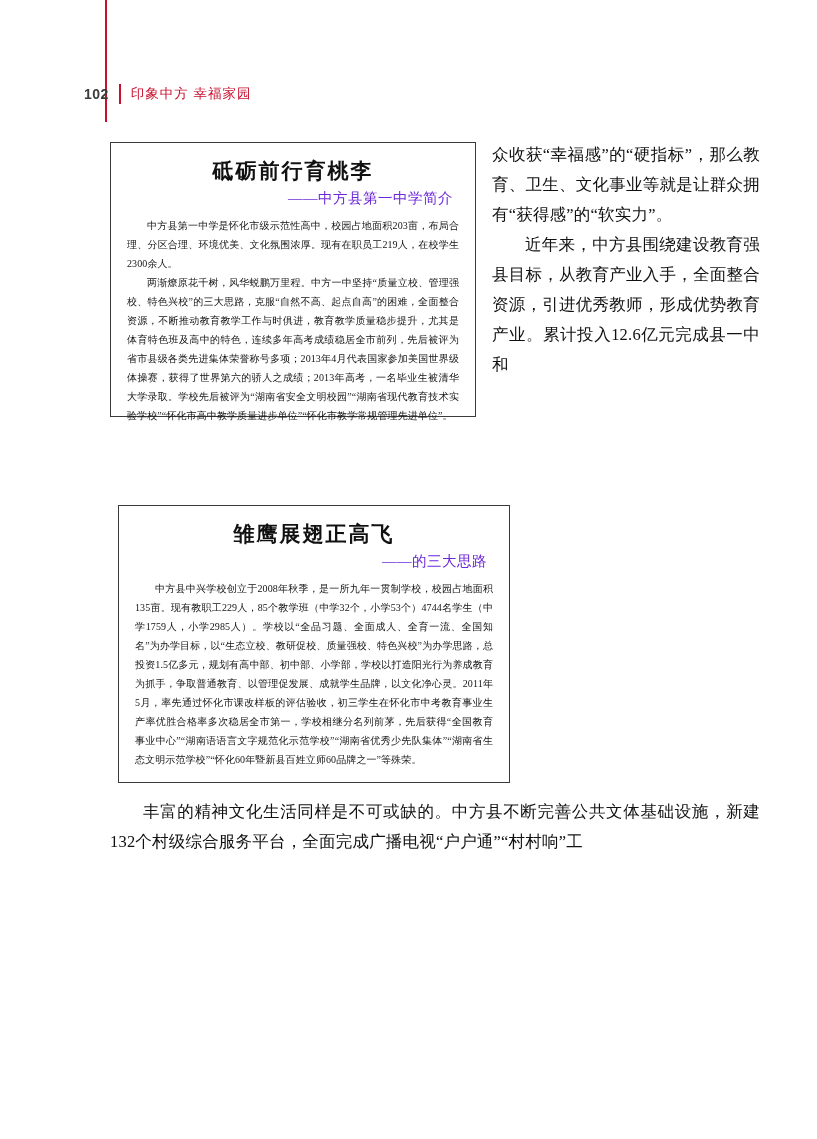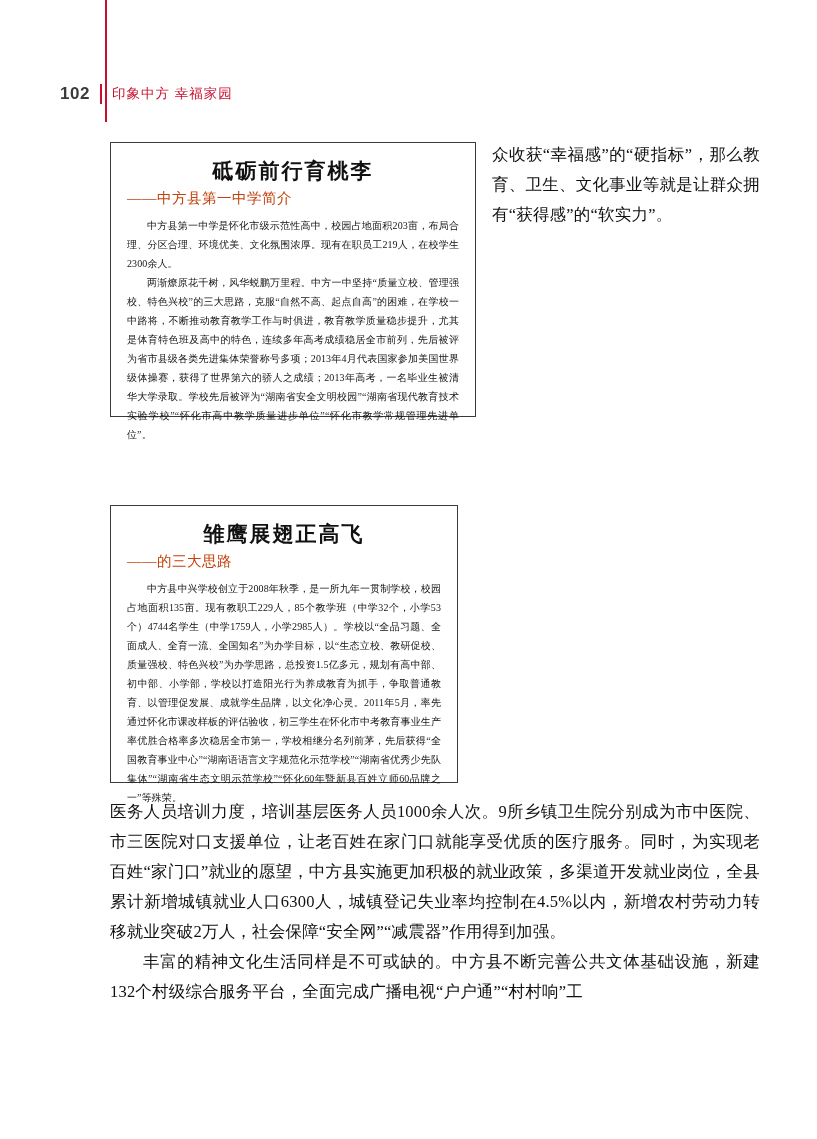--- a/index.html
+++ b/index.html
@@ -31,24 +31,25 @@
   .header {
     position: absolute;
     left: 60px;
     top: 84px;
     display: flex;
     align-items: center;
     gap: 10px;
   }
   .folio {
     font-family: "Liberation Sans", sans-serif;
-    font-size: 17px;
+    font-size: 14px;
     font-weight: bold;
     color: #3b3b3b;
     letter-spacing: 0.5px;
+    margin-left: 24px;
   }
   .header-rule {
     width: 2px;
     height: 20px;
     background: #c8102e;
   }
   .header-title {
     font-family: "Liberation Sans", sans-serif;
     font-size: 13.5px;
     font-weight: normal;
@@ -102,37 +103,38 @@
     box-sizing: border-box;
     padding: 14px 16px 16px 16px;
   }
   .insert-1 {
     left: 110px;
     top: 142px;
     width: 366px;
     height: 275px;
   }
   .insert-2 {
-    left: 110px;
+    left: 118px;
     top: 505px;
-    width: 348px;
+    width: 392px;
     height: 278px;
   }
   .insert-title {
     text-align: center;
     font-family: "Liberation Sans", sans-serif;
     font-weight: bold;
     font-size: 21px;
     letter-spacing: 2px;
     color: #111;
     margin-bottom: 4px;
   }
   .insert-subtitle {
+    text-align: right;
     font-size: 14.5px;
-    color: #c2410c;
+    color: #6d28d9;
     margin-bottom: 8px;
     padding-right: 6px;
     letter-spacing: 0.5px;
   }
   .insert-body {
     font-size: 10px;
     line-height: 19px;
     text-align: justify;
     text-justify: inter-ideograph;
     color: #141414;
@@ -151,41 +153,41 @@
   <div class="left-rule"></div>
 
   <div class="header">
     <span class="folio">102</span>
     <span class="header-rule"></span>
     <span class="header-title">印象中方  幸福家园</span>
   </div>
 
   <div class="body-text col-right-1">
     <div>众收获“幸福感”的“硬指标”，那么教育、卫生、文化事业等就是让群众拥有“获得感”的“软实力”。</div>
+    <div class="indent">近年来，中方县围绕建设教育强县目标，从教育产业入手，全面整合资源，引进优秀教师，形成优势教育产业。累计投入12.6亿元完成县一中和</div>
   </div>
 
   <div class="insert insert-1">
     <div class="insert-title">砥砺前行育桃李</div>
     <div class="insert-subtitle">——中方县第一中学简介</div>
     <div class="insert-body">
       <p>中方县第一中学是怀化市级示范性高中，校园占地面积203亩，布局合理、分区合理、环境优美、文化氛围浓厚。现有在职员工219人，在校学生2300余人。</p>
-      <p>两渐燎原花千树，风华蜕鹏万里程。中方一中坚持“质量立校、管理强校、特色兴校”的三大思路，克服“自然不高、起点自高”的困难，在学校一中路将，不断推动教育教学工作与时俱进，教育教学质量稳步提升，尤其是体育特色班及高中的特色，连续多年高考成绩稳居全市前列，先后被评为省市县级各类先进集体荣誉称号多项；2013年4月代表国家参加美国世界级体操赛，获得了世界第六的骄人之成绩；2013年高考，一名毕业生被清华大学录取。学校先后被评为“湖南省安全文明校园”“湖南省现代教育技术实验学校”“怀化市高中教学质量进步单位”“怀化市教学常规管理先进单位”。</p>
+      <p>两渐燎原花千树，风华蜕鹏万里程。中方一中坚持“质量立校、管理强校、特色兴校”的三大思路，克服“自然不高、起点自高”的困难，全面整合资源，不断推动教育教学工作与时俱进，教育教学质量稳步提升，尤其是体育特色班及高中的特色，连续多年高考成绩稳居全市前列，先后被评为省市县级各类先进集体荣誉称号多项；2013年4月代表国家参加美国世界级体操赛，获得了世界第六的骄人之成绩；2013年高考，一名毕业生被清华大学录取。学校先后被评为“湖南省安全文明校园”“湖南省现代教育技术实验学校”“怀化市高中教学质量进步单位”“怀化市教学常规管理先进单位”。</p>
     </div>
   </div>
 
 
   <div class="body-text col-right-2">
   </div>
 
   <div class="insert insert-2">
     <div class="insert-title">雏鹰展翅正高飞</div>
     <div class="insert-subtitle">——的三大思路</div>
     <div class="insert-body">
       <p>中方县中兴学校创立于2008年秋季，是一所九年一贯制学校，校园占地面积135亩。现有教职工229人，85个教学班（中学32个，小学53个）4744名学生（中学1759人，小学2985人）。学校以“全品习题、全面成人、全育一流、全国知名”为办学目标，以“生态立校、教研促校、质量强校、特色兴校”为办学思路，总投资1.5亿多元，规划有高中部、初中部、小学部，学校以打造阳光行为养成教育为抓手，争取普通教育、以管理促发展、成就学生品牌，以文化净心灵。2011年5月，率先通过怀化市课改样板的评估验收，初三学生在怀化市中考教育事业生产率优胜合格率多次稳居全市第一，学校相继分名列前茅，先后获得“全国教育事业中心”“湖南语语言文字规范化示范学校”“湖南省优秀少先队集体”“湖南省生态文明示范学校”“怀化60年暨新县百姓立师60品牌之一”等殊荣。</p>
     </div>
   </div>
 
   <div class="body-text full-2">
-    <div>医务人员培训力度，培训基层医务人员1000余人次。9所乡镇卫生院分别成为市中医院、市三医院对口支援单位，让老百姓在家门口就能享受优质的医疗服务。同时，为实现老百姓“家门口”就业的愿望，中方县实施更加积极的就业政策，多渠道开发就业岗位，全县累计新增城镇就业人口6300人，城镇登记失业率均控制在4.5%以内，新增农村劳动力转移就业突破2万人，社会保障“安全网”“减震器”作用得到加强。</div>
     <div class="indent">丰富的精神文化生活同样是不可或缺的。中方县不断完善公共文体基础设施，新建132个村级综合服务平台，全面完成广播电视“户户通”“村村响”工</div>
   </div>
 
 </div>
 
 </body></html>

